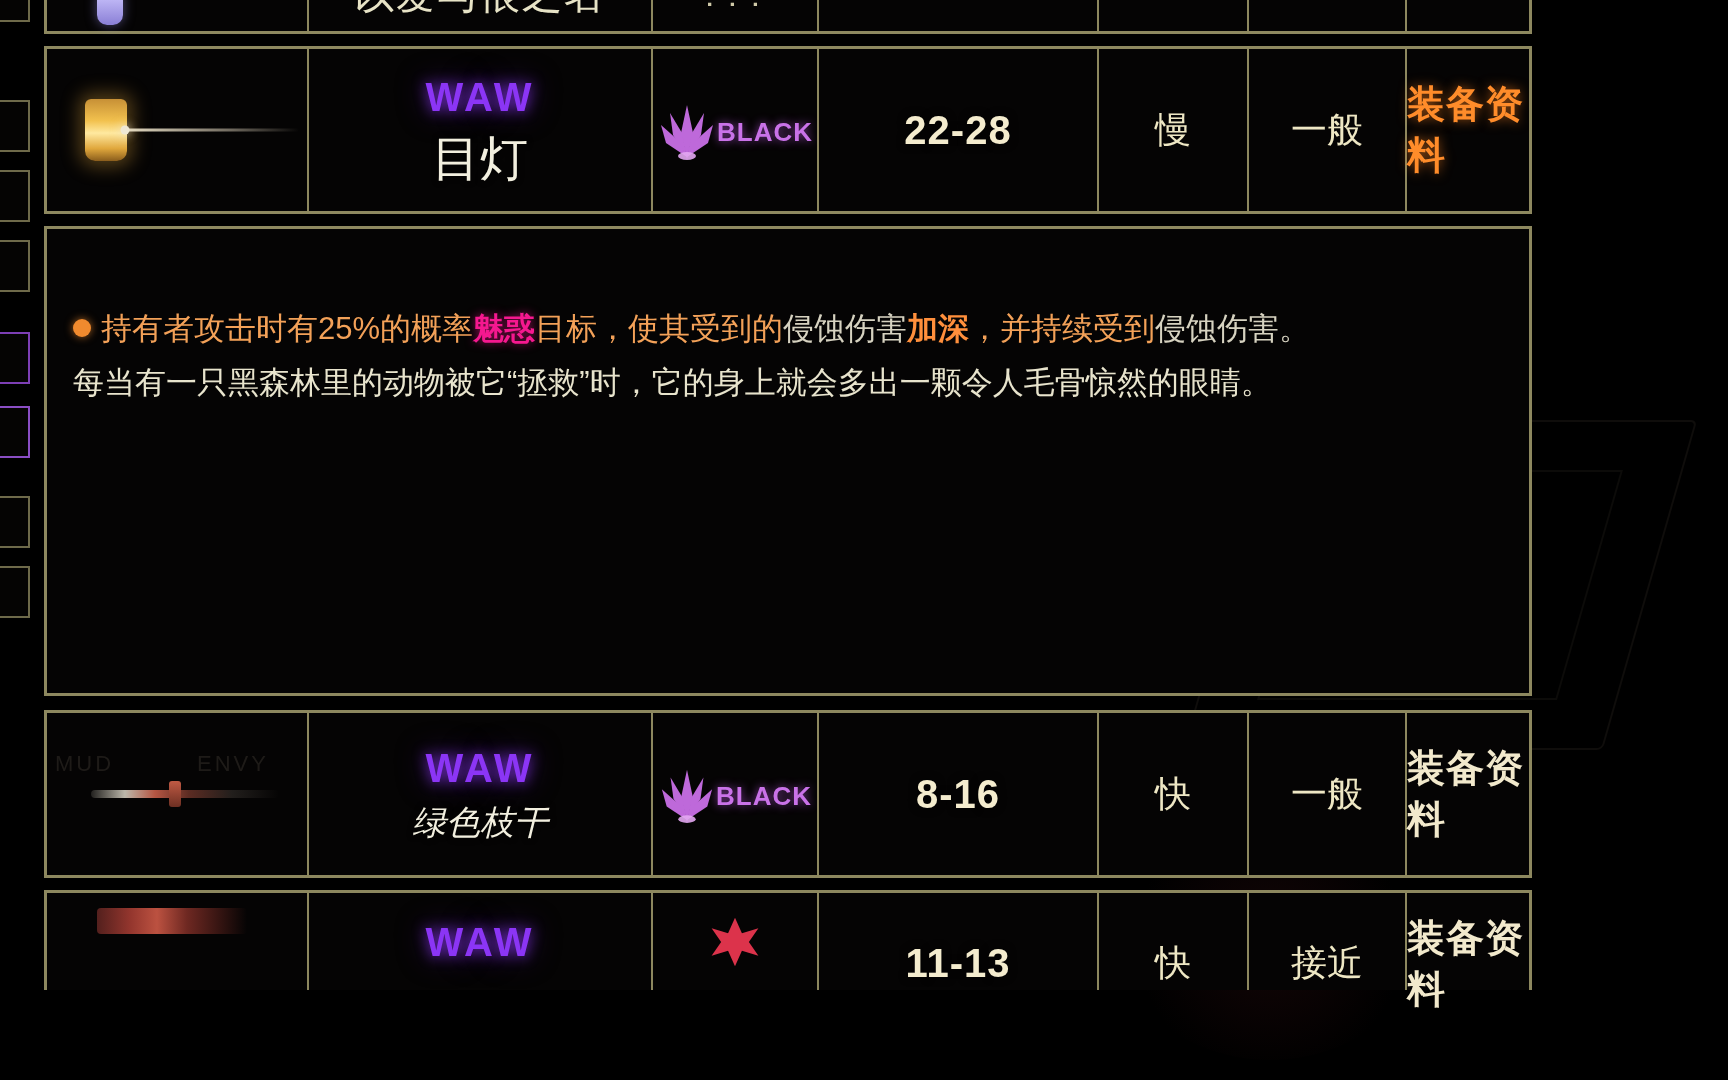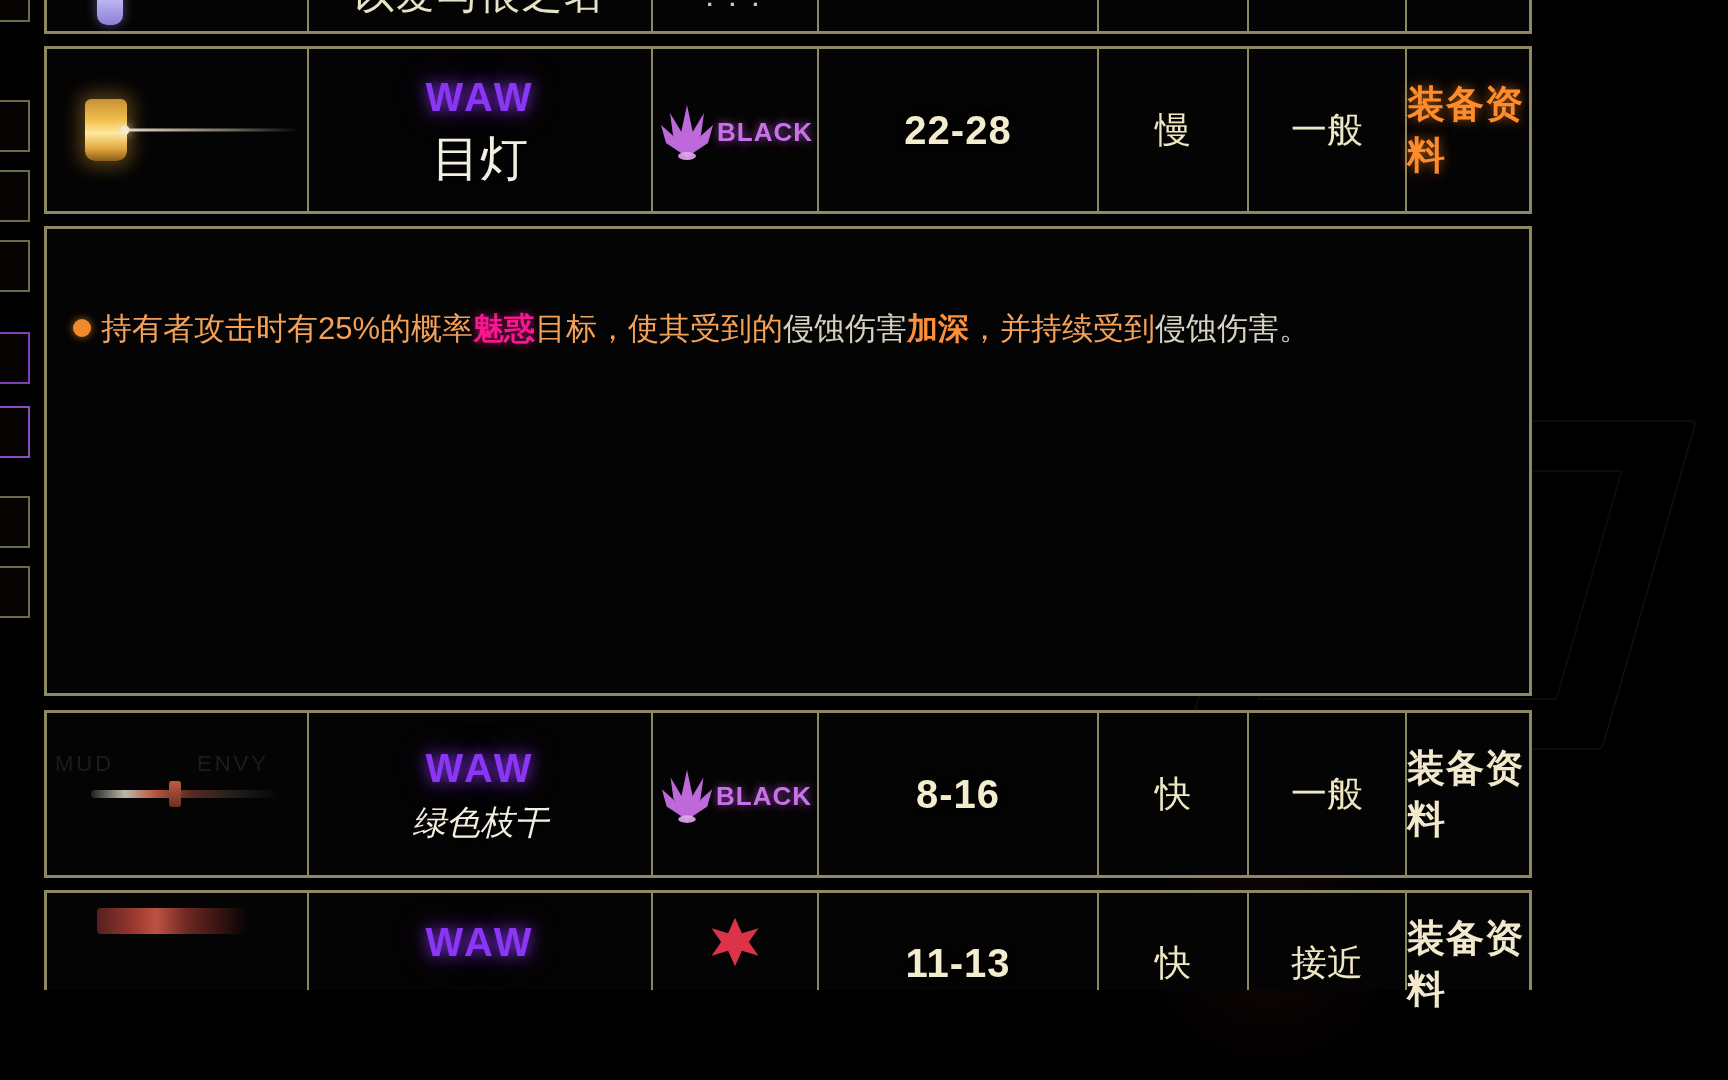--- a/index.html
+++ b/index.html
@@ -278,20 +278,21 @@
       </div>
       <div class="cell c-tag">
         <div class="tag hot">装备资料</div>
       </div>
     </div>
 
     <div class="detail">
       <div class="dline">
         <span class="bullet"></span><span class="eff">持有者攻击时有</span><span class="eff">25%</span><span class="eff">的概率</span><span class="eff-mag">魅惑</span><span class="eff">目标，使其受到的</span><span class="eff-pale">侵蚀伤害</span><span class="eff-strong">加深</span><span class="eff">，并持续受到</span><span class="eff-pale">侵蚀伤害。</span>
       </div>
+      <div class="dline lore">每当有一只黑森林里的动物被它“拯救”时，它的身上就会多出一颗令人毛骨惊然的眼睛。</div>
     </div>
 
     <div class="row h-main">
       <div class="cell c-icon">
         <div class="sprite-wrap">
           <div class="wm" style="left:8px;  top:34px">MUD</div>
           <div class="wm" style="left:150px; top:34px">ENVY</div>
           <div class="sword-sprite"></div>
           <div class="sword-hilt"></div>
         </div>

